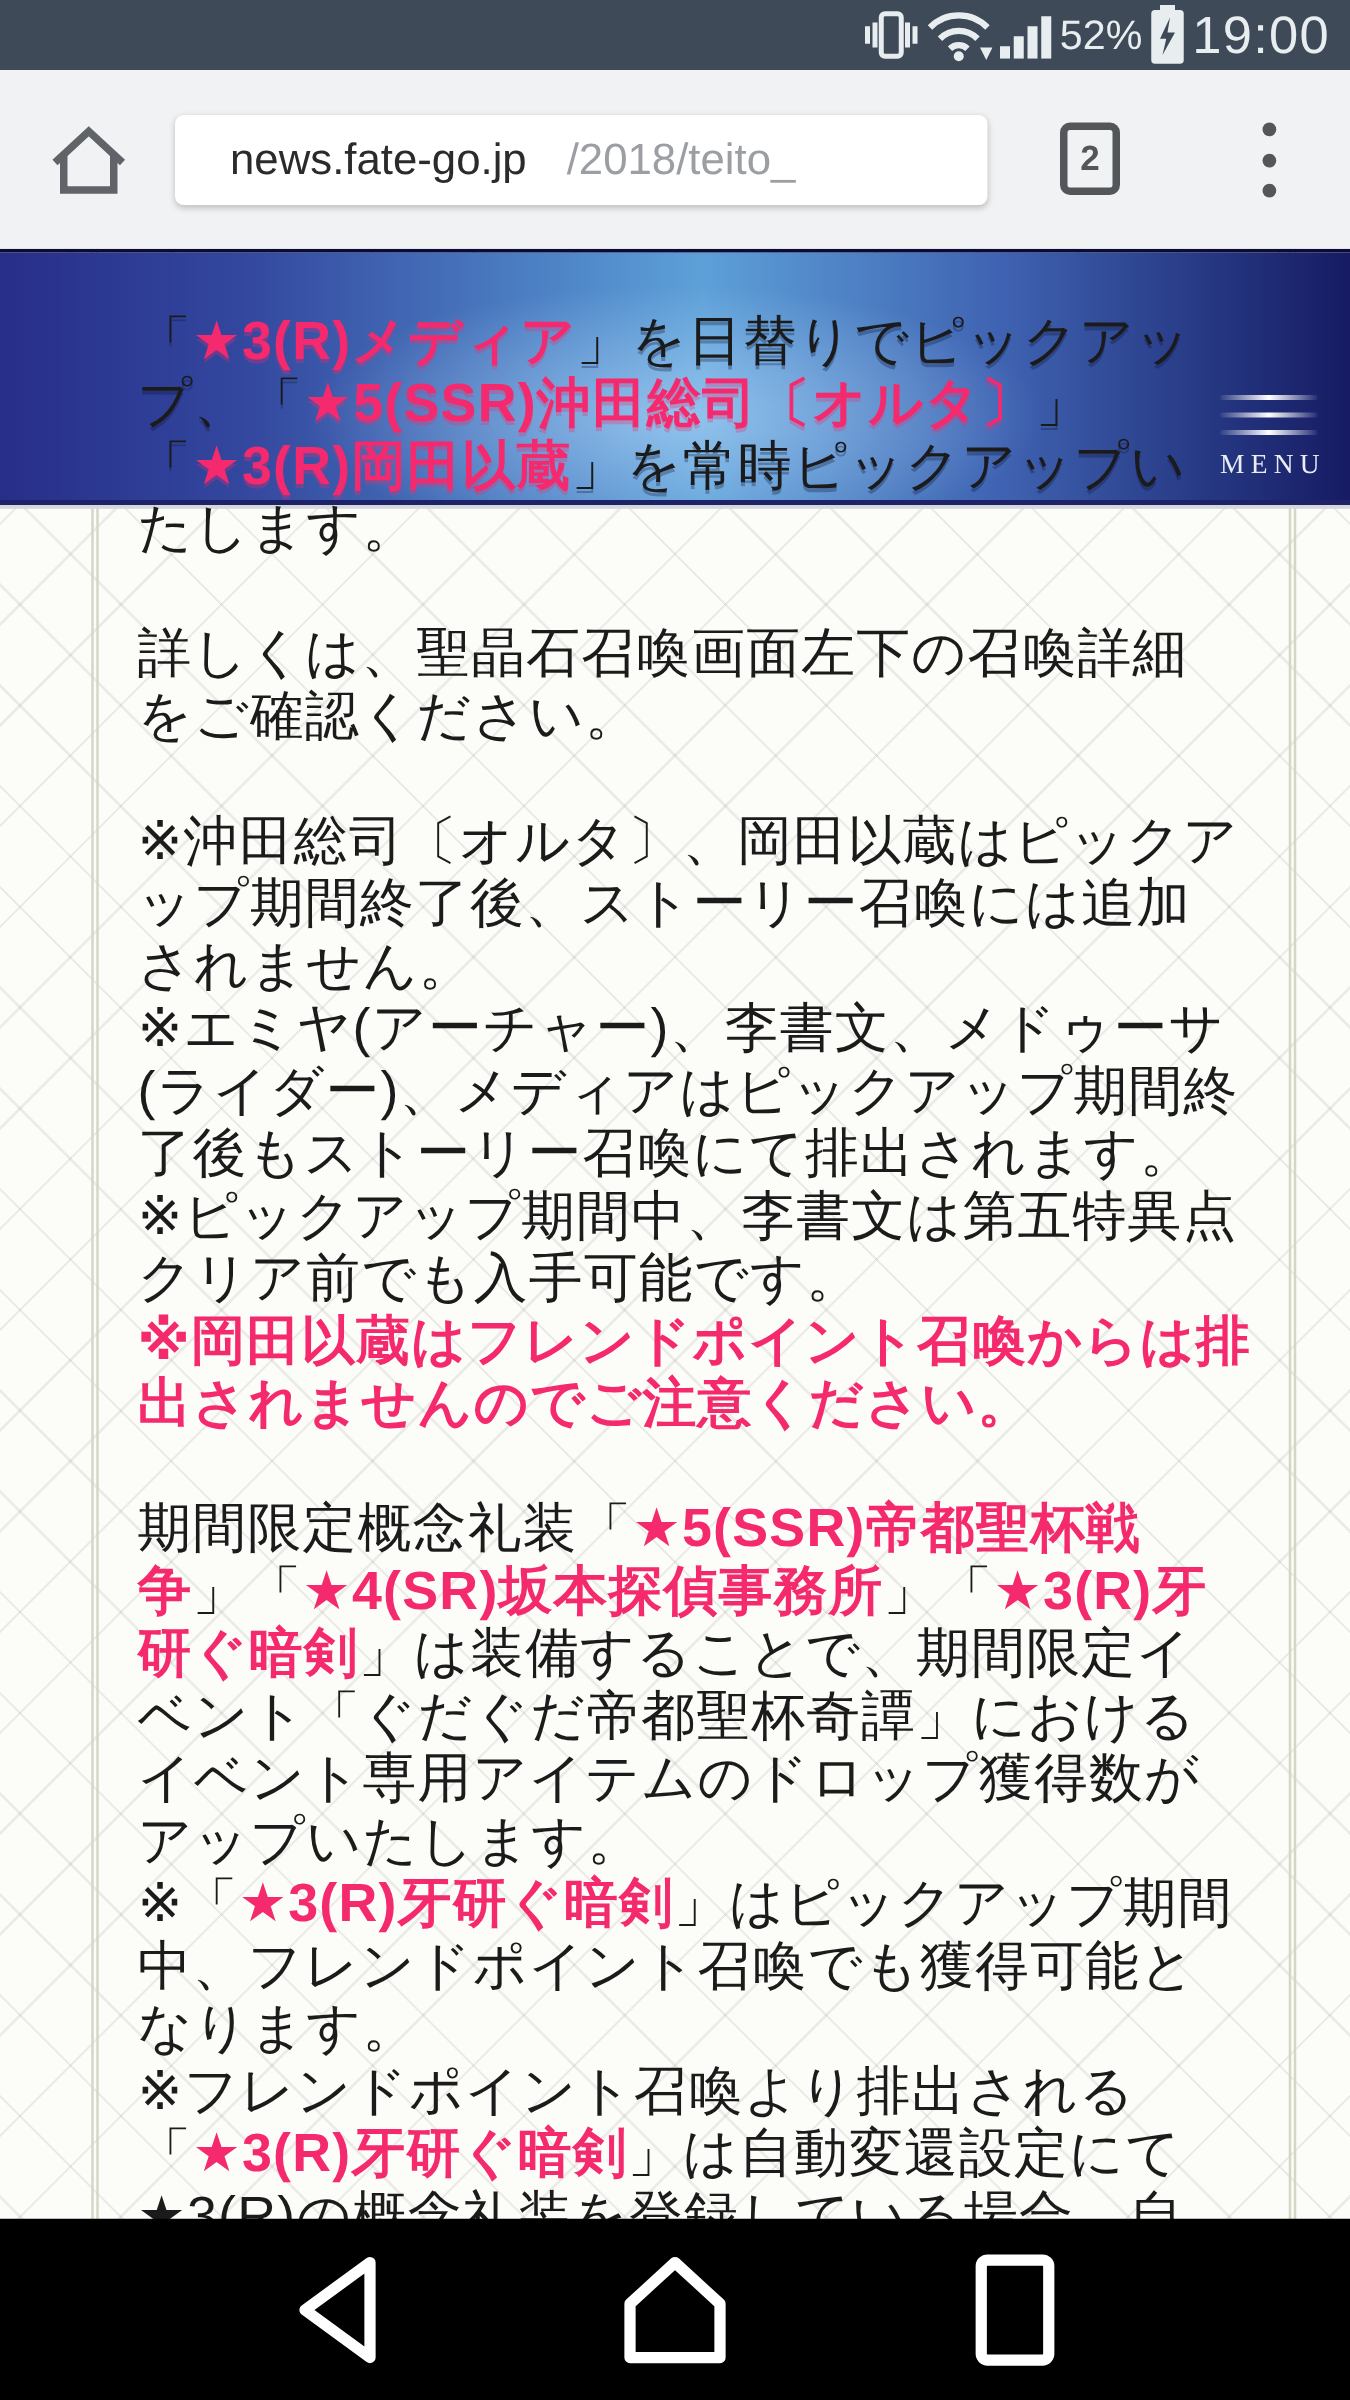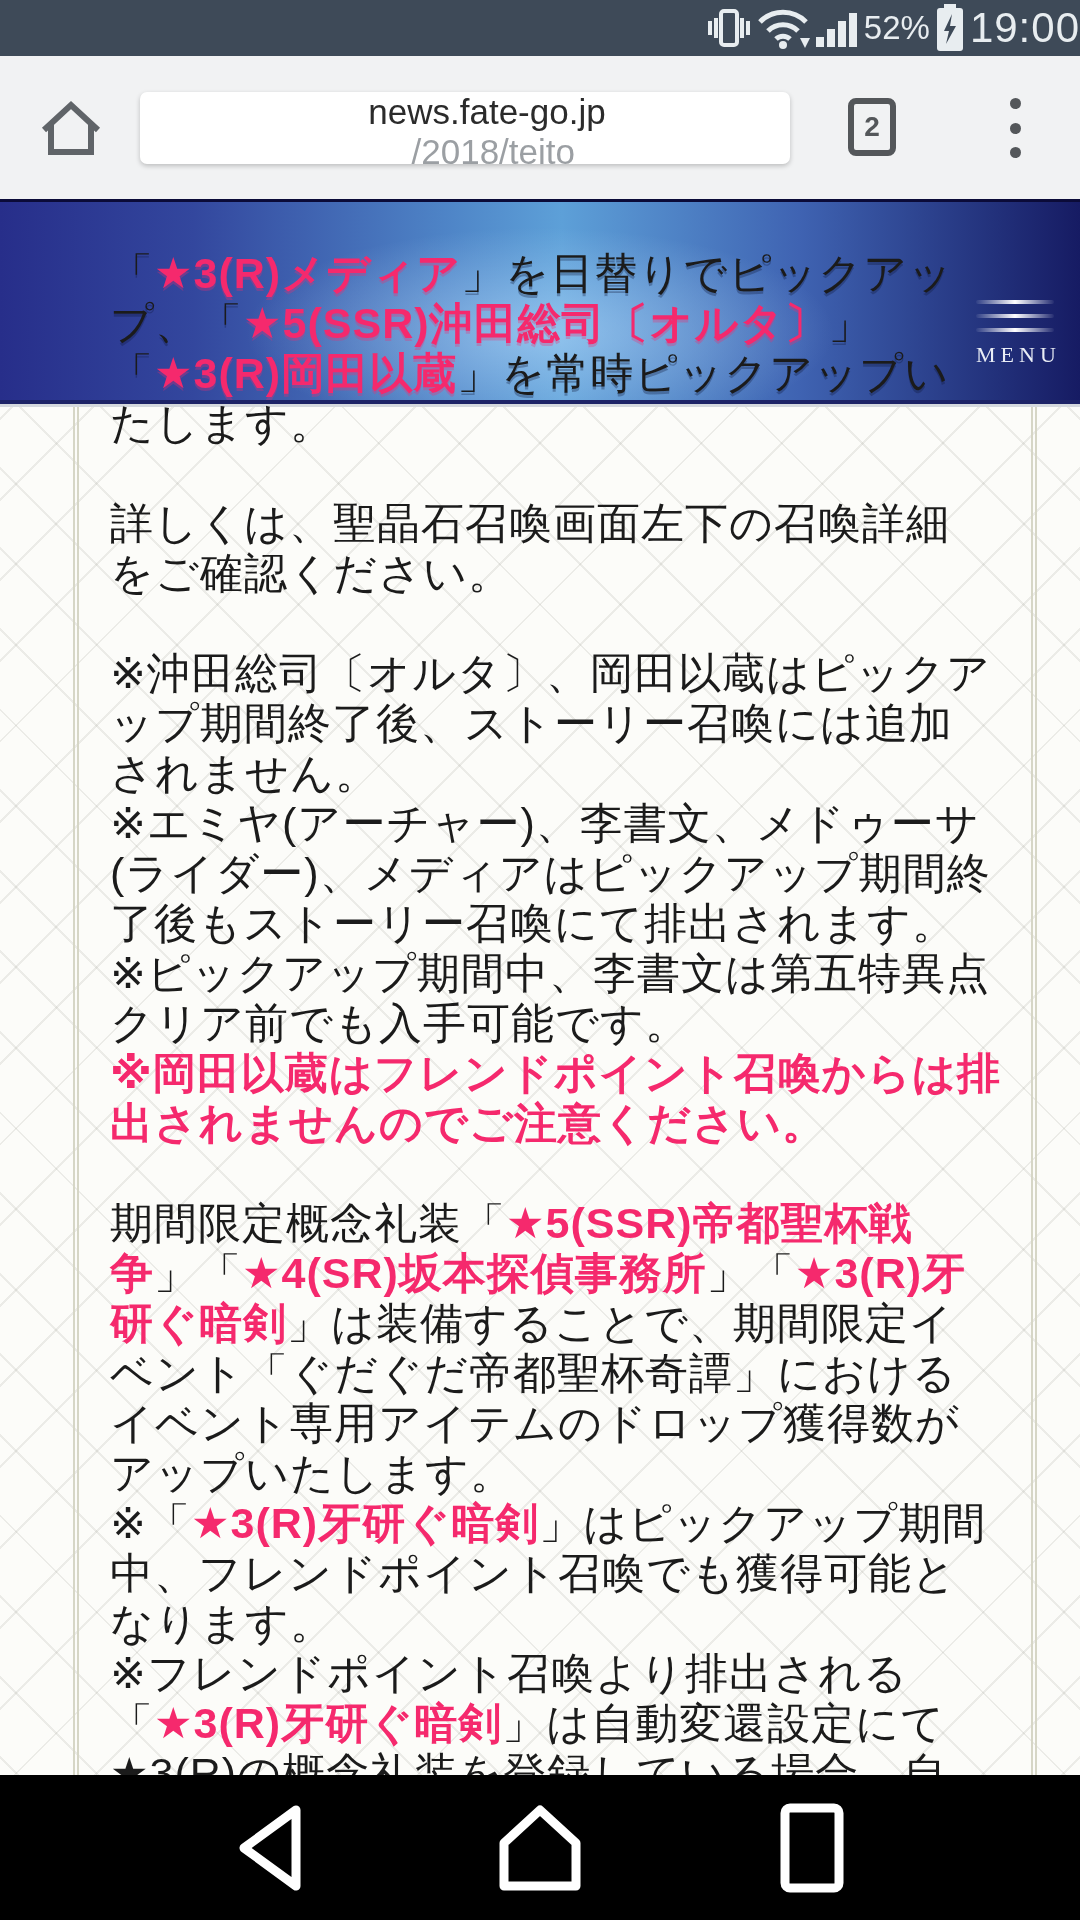--- a/index.html
+++ b/index.html
@@ -1,52 +1,52 @@
 <!DOCTYPE html>
 <html><head>
 <meta charset="utf-8">
 <style>
   html,body{margin:0;padding:0;background:#000;}
   .screen{position:relative;width:1080px;height:1920px;overflow:hidden;
           font-family:"Liberation Sans","DejaVu Sans",sans-serif;background:#fbfbf7;}
 
   
   .status-bar{position:absolute;left:0;top:0;width:1080px;height:56px;background:#3e4a58;
-              display:flex;align-items:center;justify-content:flex-end;gap:4px;box-sizing:border-box;}
+              display:flex;align-items:center;justify-content:flex-end;gap:4px;padding-right:16px;box-sizing:border-box;}
   .status-bar .txt{color:#e8edf0;}
   .pct{font-size:33px;}
   .clock{font-size:42px;letter-spacing:1px;}
 
   
   .browser-bar{position:absolute;left:0;top:56px;width:1080px;height:143px;background:#f1f2f3;}
   .home-btn{position:absolute;left:36px;top:36px;width:70px;height:70px;}
   .url-pill{position:absolute;left:140px;top:36px;width:650px;height:72px;background:#fff;border-radius:7px;
             box-shadow:0 2px 5px rgba(0,0,0,0.22);display:flex;align-items:center;padding-left:44px;box-sizing:border-box;
-            font-size:35px;white-space:nowrap;overflow:hidden;flex-direction:column;}
+            font-size:35px;white-space:nowrap;overflow:hidden;}
   .url-host{color:#2b2b2b;}
   .url-path{color:#9b9fa3;margin-left:32px;}
   .tab-btn{position:absolute;left:848px;top:42px;width:48px;height:58px;border:6px solid #54575a;border-radius:8px;
            display:flex;align-items:center;justify-content:center;box-sizing:border-box;}
   .tab-btn span{font-size:28px;font-weight:bold;color:#54575a;}
   .dots-btn{position:absolute;left:995px;top:40px;width:40px;height:64px;display:flex;flex-direction:column;
             align-items:center;justify-content:space-between;padding:2px 0;box-sizing:border-box;}
   .dot{width:11px;height:11px;border-radius:50%;background:#54575a;}
 
   
   .banner{position:absolute;left:0;top:199px;width:1080px;height:198px;overflow:hidden;
           border-top:3px solid #0b0b38;border-bottom:4px solid #1d2366;box-sizing:content-box;
           background:
             radial-gradient(ellipse 420px 150px at 50% 66%, rgba(190,225,255,0.55), rgba(190,225,255,0) 70%),
             linear-gradient(90deg,#272e8a 0%,#33479e 18%,#4f86c8 42%,#5da0d8 52%,#3f63b2 74%,#161b63 100%);}
   .banner-underline{position:absolute;left:0;top:404px;width:1080px;height:3px;background:#d4d8dd;}
   .ghost{position:absolute;left:110px;top:49px;width:920px;font-size:43px;line-height:50px;letter-spacing:1px;
          color:#0d1535;opacity:0.30;white-space:nowrap;}
   .ghost .pink{color:#f5296d;font-weight:bold;}
 
-  .menu-btn{position:absolute;right:26px;top:88px;width:78px;text-align:left;z-index:6;cursor:pointer;}
+  .menu-btn{position:absolute;right:26px;top:104px;width:78px;text-align:left;z-index:6;cursor:pointer;}
   .menu-btn .bar{height:4px;margin:10px 0;border-radius:2px;
                  background:linear-gradient(90deg,rgba(255,255,255,0.05),#fff 50%,rgba(255,255,255,0.05));}
   .menu-label{display:block;margin-top:8px;color:#e9edf5;font-family:"Liberation Serif","DejaVu Serif",serif;
               font-size:22px;letter-spacing:5px;}
 
   
   .content-bg{position:absolute;left:0;top:56px;width:1080px;height:1864px;background:#fcfcf9;}
   .lattice{position:absolute;left:0;top:0;width:100%;height:100%;
            background-image:
              repeating-linear-gradient(45deg, rgba(150,150,140,0.16) 0px, rgba(150,150,140,0.16) 2px, transparent 2px, transparent 57px),

